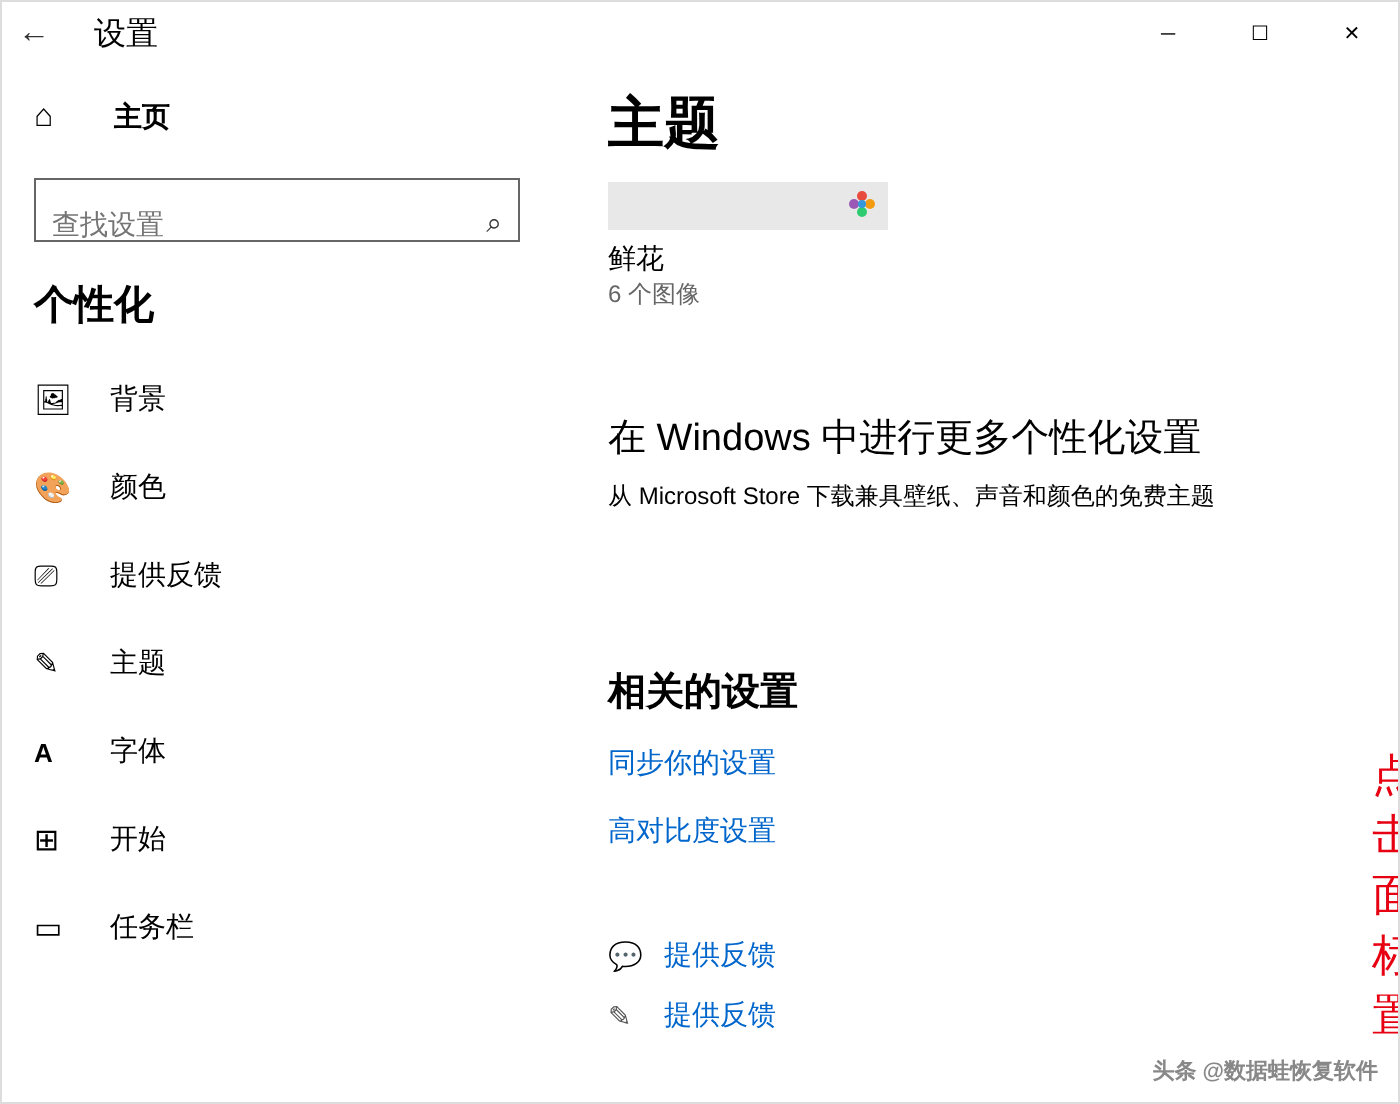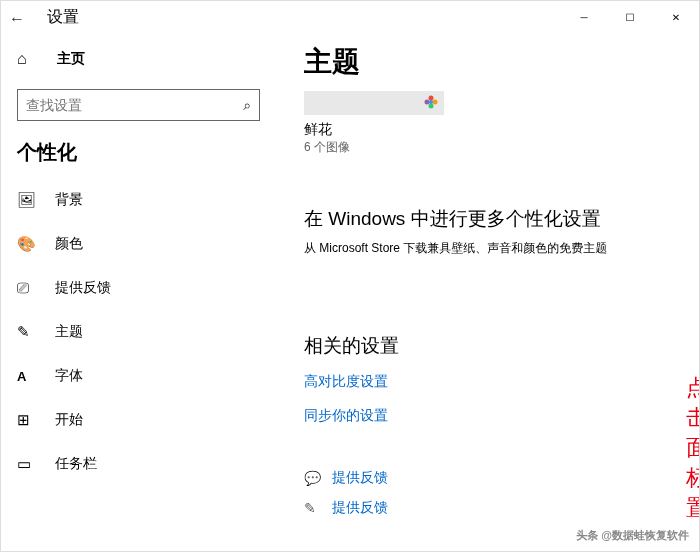--- a/index.html
+++ b/index.html
@@ -10,41 +10,41 @@
     .titlebar .title { font-size: 16px; margin-left: 18px; color: #000; }
     .winbtns { margin-left: auto; display: flex; }
     .winbtn { width: 46px; height: 32px; display: flex; align-items: center; justify-content: center; font-size: 10px; color: #000; }
     
     .content { display: flex; height: calc(100% - 32px); }
     .sidebar { width: 275px; padding: 8px 16px; }
     .home-row { display: flex; align-items: center; height: 36px; margin-bottom: 12px; }
     .home-row .icon { width: 20px; font-size: 16px; }
     .home-row .label { margin-left: 20px; font-size: 14px; font-weight: bold; }
     
-    .searchbox { border: 1px solid #666; height: 32px; display: flex; align-items: center; padding: 0 8px; margin-bottom: 18px; }
+    .searchbox { border: 1px solid #666; height: 32px; display: flex; align-items: flex-end; padding: 0 8px; margin-bottom: 18px; }
     .searchbox input { border: none; outline: none; flex: 1; font-size: 14px; background: transparent; }
     .searchbox .sicon { font-size: 14px; color: #333; }
     
     .section-title { font-size: 20px; font-weight: 600; margin-bottom: 14px; }
     
     .nav-item { display: flex; align-items: center; height: 40px; margin-bottom: 4px; }
     .nav-item .icon { width: 20px; font-size: 15px; display: flex; align-items: center; justify-content: flex-start; }
     .nav-item .label { margin-left: 18px; font-size: 14px; }
     
     .main { flex: 1; padding: 10px 0 0 28px; overflow: hidden; position: relative; }
     .page-title { font-size: 28px; font-weight: 600; margin-bottom: 10px; }
     .theme-thumb { width: 140px; height: 24px; background: #e8e8e8; position: relative; margin-bottom: 6px; }
     .theme-thumb .flower { position: absolute; right: 6px; top: 4px; width: 14px; height: 14px; }
     .theme-name { font-size: 14px; }
     .theme-count { font-size: 12px; color: #666; margin-bottom: 50px; }
     
     .store-title { font-size: 19px; margin-bottom: 8px; }
     .store-desc { font-size: 12px; color: #000000; margin-bottom: 76px; }
     
-    .related-title { font-size: 19px; margin-bottom: 14px; }
+    .related-title { font-size: 19px; margin-bottom: 14px; font-weight: bold; }
     .link { font-size: 14px; color: #0066cc; margin-bottom: 16px; cursor: pointer; }
     .link-highlighted { display: inline-block; padding: 4px 6px; border: 2px solid #e60012; }
     
     .annotation { position: absolute; color: #e60012; font-size: 22px; }
     
     .help-row { display: flex; align-items: center; margin-bottom: 12px; }
     .help-row .icon { width: 18px; font-size: 14px; color: #555; }
     .help-row .label { margin-left: 10px; font-size: 14px; color: #0066cc; }
     
     .watermark { position: absolute; right: 10px; bottom: 8px; font-size: 11px; color: #888; font-weight: bold; }
@@ -116,22 +116,22 @@
       </svg>
     </div>
     <div class="theme-name">鲜花</div>
     <div class="theme-count">6 个图像</div>
 
     <div class="store-title">在 Windows 中进行更多个性化设置</div>
     <div class="store-desc">从 Microsoft Store 下载兼具壁纸、声音和颜色的免费主题</div>
 
     <div class="related-title">相关的设置</div>
     <div class="annotation" style="left:410px; top:340px;">点击“桌面图标设置”</div>
+    <div class="link">同步你的设置</div>
     <div class="link" style="margin-top:14px;">高对比度设置</div>
-    <div class="link">同步你的设置</div>
 
     <div style="height:28px;"></div>
     <div class="help-row">
       <span class="icon">💬</span>
       <span class="label">提供反馈</span>
     </div>
     <div class="help-row">
       <span class="icon">✎</span>
       <span class="label">提供反馈</span>
     </div>

